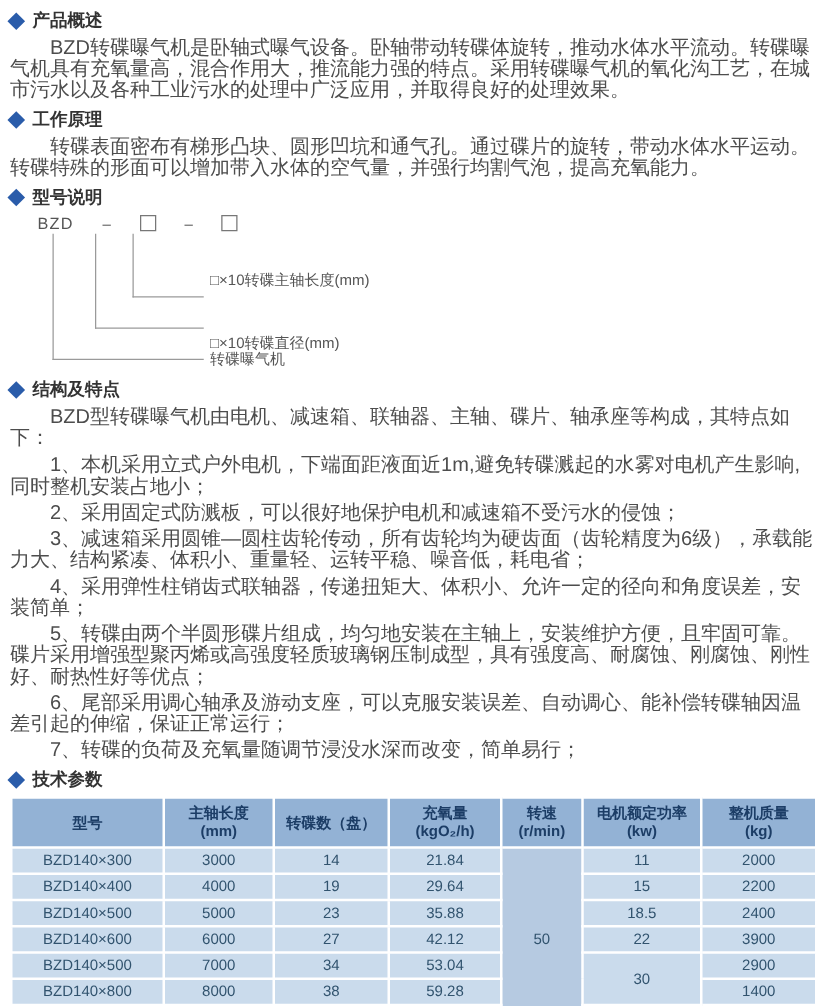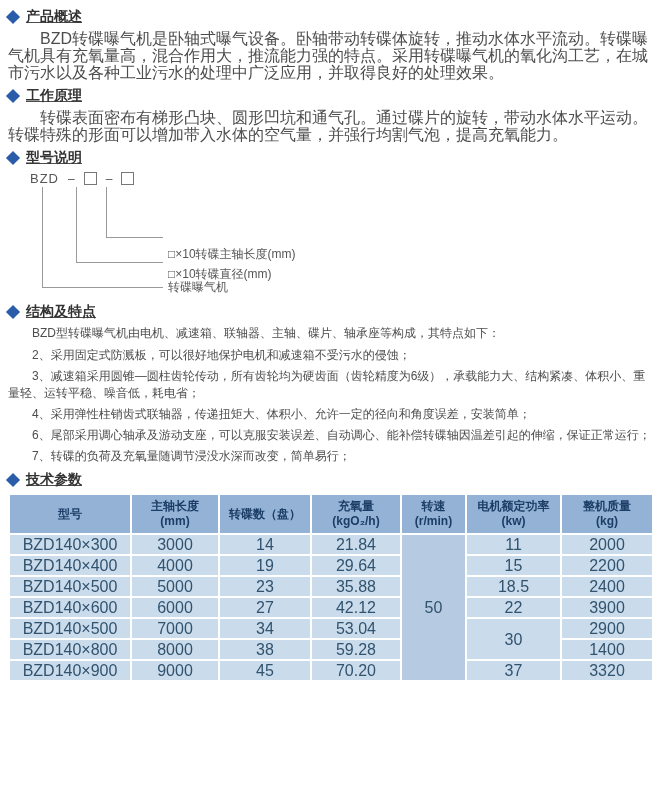--- a/index.html
+++ b/index.html
@@ -3,52 +3,52 @@
 <meta charset="utf-8">
 <style>
   html,body{margin:0;padding:0;}
   body{
     width:660px;height:805px;overflow:hidden;background:#fff;
     font-family:"Liberation Sans","DejaVu Sans",sans-serif;
     color:var(--body_text,#4d4d4d);
   }
   .page{padding:6px 8px 0 8px;}
   
-  .sec-head{display:flex;align-items:center;gap:8px;margin:6px 0 4px 0;text-decoration:underline;}
+  .sec-head{display:flex;align-items:center;gap:8px;margin:6px 0 4px 0;}
   .sec-head.first{margin-top:2px;}
   .diamond{width:10px;height:10px;background:var(--accent,#2a5caa);transform:rotate(45deg);flex:0 0 auto;}
   .sec-title{font-size:14px;font-weight:bold;color:var(--heading_text,#333);}
   
   .body-p{font-size:16px;line-height:17px;margin:2px 0 5px 0;text-indent:2em;}
   
   .diagram{position:relative;height:126px;margin:4px 0 0 22px;font-size:12px;color:#555;}
-  .code-row{position:absolute;top:0;left:0;display:flex;align-items:center;gap:9px;height:15px;}
+  .code-row{position:absolute;top:0;left:0;display:flex;align-items:center;gap:23px;height:15px;}
   .code-prefix{font-size:13px;letter-spacing:1px;}
   .pbox{width:11px;height:11px;border:1px solid #777;display:inline-block;background:#fff;}
   .conn{position:absolute;border-left:1px solid var(--diagram_line,#9a9a9a);border-bottom:1px solid var(--diagram_line,#9a9a9a);}
   .conn.shaft{left:76px;top:16px;width:56px;height:50px;}
   .conn.dia{left:46px;top:16px;width:86px;height:75px;}
   .conn.name{left:12px;top:16px;width:120px;height:100px;}
   .dlabel{position:absolute;left:138px;line-height:14px;}
-  .dlabel.l0{top:76px;}
+  .dlabel.l0{top:46px;}
   .dlabel.l1{top:96px;}
   .dlabel.l2{top:109px;text-align:right;}
   
-  .feature-item{font-size:12px;line-height:17px;margin:0 0 4px 0;text-indent:2em;}
+  .feature-item{font-size:16px;line-height:17px;margin:0 0 4px 0;text-indent:2em;}
   .feature-intro{margin-bottom:5px;}
   
   .spec-table{border-collapse:collapse;table-layout:fixed;width:644px;margin-top:3px;}
   .spec-table th,.spec-table td{border:2px solid #fff;text-align:center;vertical-align:middle;padding:0;}
   .spec-table th{
     background:var(--table_header_bg,#93b2d5);color:var(--table_header_text,#1c3d66);
     font-size:12px;font-weight:bold;height:38px;line-height:15px;
   }
   .spec-table td{
     background:var(--table_row_bg,#cadbec);color:var(--table_row_text,#31536e);
-    font-size:16px;height:19px;line-height:13px;
+    font-size:12px;height:19px;line-height:13px;
   }
   .spec-table td.speed{background:var(--table_speed_bg,#b6cae1);margin-top:24px;}
 </style>
 </head>
 <body>
 
 <div class="page">
 
   <div class="sec-head first">
     <span class="diamond"></span>
@@ -81,23 +81,25 @@
     <div class="dlabel l1">□×10转碟直径(mm)</div>
     <div class="dlabel l2">转碟曝气机</div>
   </div>
 
   <div class="sec-head">
     <span class="diamond"></span>
     <span class="sec-title">结构及特点</span>
   </div>
   <div>
     <p class="feature-item feature-intro">BZD型转碟曝气机由电机、减速箱、联轴器、主轴、碟片、轴承座等构成，其特点如下：</p>
+    <p class="feature-item">1、本机采用立式户外电机，下端面距液面近1m,避免转碟溅起的水雾对电机产生影响,同时整机安装占地小；</p>
     <p class="feature-item">2、采用固定式防溅板，可以很好地保护电机和减速箱不受污水的侵蚀；</p>
     <p class="feature-item">3、减速箱采用圆锥—圆柱齿轮传动，所有齿轮均为硬齿面（齿轮精度为6级），承载能力大、结构紧凑、体积小、重量轻、运转平稳、噪音低，耗电省；</p>
     <p class="feature-item">4、采用弹性柱销齿式联轴器，传递扭矩大、体积小、允许一定的径向和角度误差，安装简单；</p>
+    <p class="feature-item">5、转碟由两个半圆形碟片组成，均匀地安装在主轴上，安装维护方便，且牢固可靠。碟片采用增强型聚丙烯或高强度轻质玻璃钢压制成型，具有强度高、耐腐蚀、刚腐蚀、刚性好、耐热性好等优点；</p>
     <p class="feature-item">6、尾部采用调心轴承及游动支座，可以克服安装误差、自动调心、能补偿转碟轴因温差引起的伸缩，保证正常运行；</p>
     <p class="feature-item">7、转碟的负荷及充氧量随调节浸没水深而改变，简单易行；</p>
   </div>
 
   <div class="sec-head">
     <span class="diamond"></span>
     <span class="sec-title">技术参数</span>
   </div>
   <table class="spec-table">
     <colgroup>

